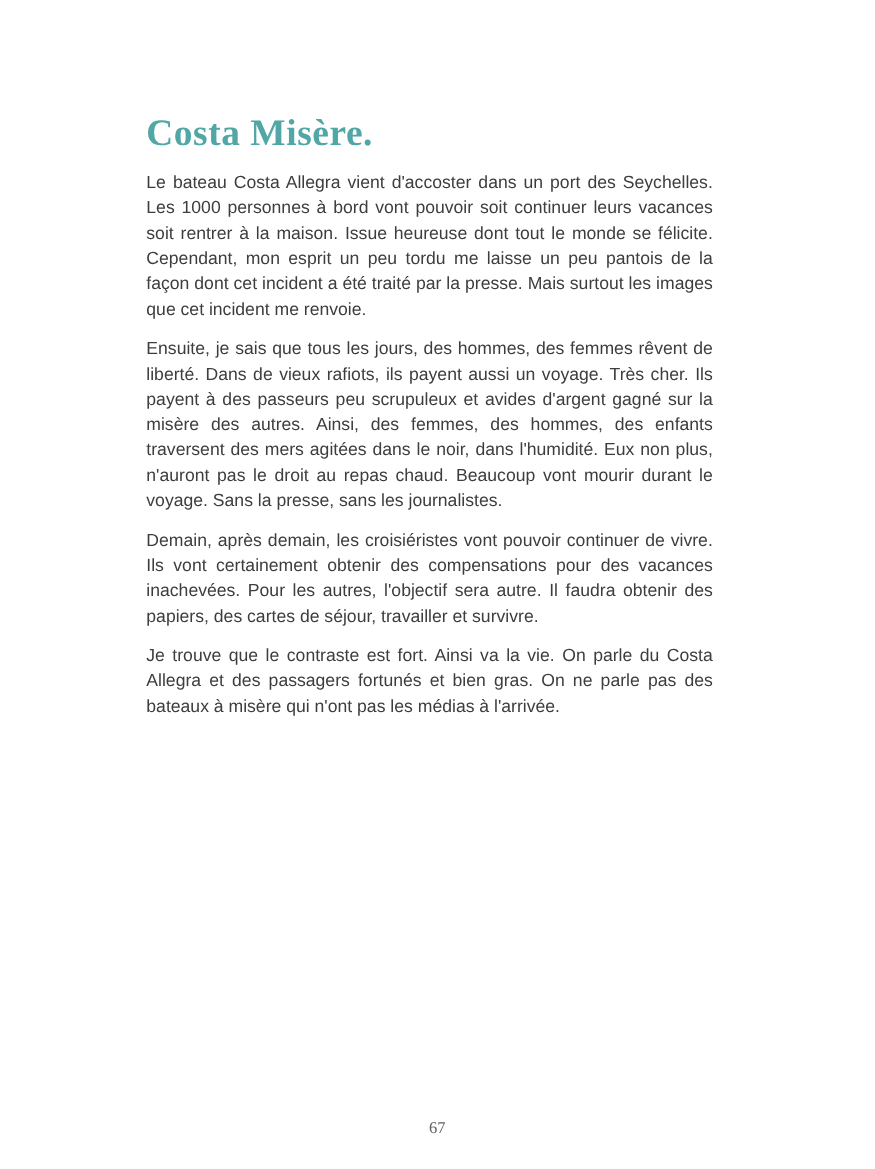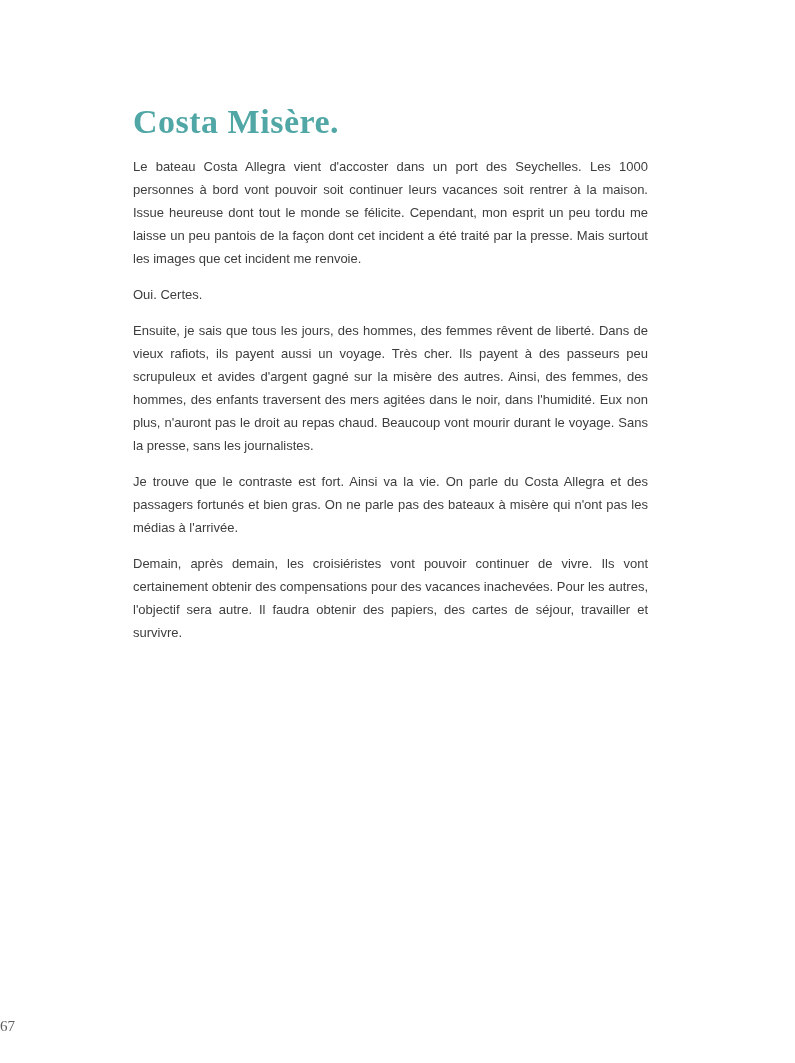--- a/index.html
+++ b/index.html
@@ -24,44 +24,44 @@
   .doc-title {
     font-family: "Liberation Serif", serif;
     font-weight: bold;
     font-size: 34px;
     line-height: 42px;
     letter-spacing: 0.5px;
     margin: 0 0 12px 0;
     color: #50a7a5; 
   }
   .body-para {
-    font-size: 13px;
+    font-size: 16px;
     line-height: 23px;
     text-align: justify;
     margin: 0 15px 13px 0;
     color: #3d3d3d; 
   }
   .page-number {
     position: absolute;
     top: 1018px;
     left: 0;
     width: 795px;
+    text-align: center;
     font-family: "Liberation Serif", serif;
     font-size: 15px;
     color: #5f5f5f;
   }
 </style>
 </head>
 <body>
 
 <div class="page">
   <div class="content">
     <h1 class="doc-title" style="color: rgb(80, 167, 165);">Costa Misère.</h1>
 
     <p class="body-para" style="color: rgb(61, 61, 61);">Le bateau Costa Allegra vient d'accoster dans un port des Seychelles. Les 1000 personnes à bord vont pouvoir soit continuer leurs vacances soit rentrer à la maison. Issue heureuse dont tout le monde se félicite. Cependant, mon esprit un peu tordu me laisse un peu pantois de la façon dont cet incident a été traité par la presse. Mais surtout les images que cet incident me renvoie.</p>
-    <p class="body-para" style="color: rgb(61, 61, 61);">Oui. Certes.</p>
     <p class="body-para" style="color: rgb(61, 61, 61);">Ensuite, je sais que tous les jours, des hommes, des femmes rêvent de liberté. Dans de vieux rafiots, ils payent aussi un voyage. Très cher. Ils payent à des passeurs peu scrupuleux et avides d'argent gagné sur la misère des autres. Ainsi, des femmes, des hommes, des enfants traversent des mers agitées dans le noir, dans l'humidité. Eux non plus, n'auront pas le droit au repas chaud. Beaucoup vont mourir durant le voyage. Sans la presse, sans les journalistes.</p>
+    <p class="body-para" style="color: rgb(61, 61, 61);">Demain, après demain, les croisiéristes vont pouvoir continuer de vivre. Ils vont certainement obtenir des compensations pour des vacances inachevées. Pour les autres, l'objectif sera autre. Il faudra obtenir des papiers, des cartes de séjour, travailler et survivre.</p>
     <p class="body-para" style="color: rgb(61, 61, 61);">Je trouve que le contraste est fort. Ainsi va la vie. On parle du Costa Allegra et des passagers fortunés et bien gras. On ne parle pas des bateaux à misère qui n'ont pas les médias à l'arrivée.</p>
-    <p class="body-para" style="color: rgb(61, 61, 61);">Demain, après demain, les croisiéristes vont pouvoir continuer de vivre. Ils vont certainement obtenir des compensations pour des vacances inachevées. Pour les autres, l'objectif sera autre. Il faudra obtenir des papiers, des cartes de séjour, travailler et survivre.</p>
   </div>
 
   <div class="page-number">67</div>
 </div>
 
 </body></html>

